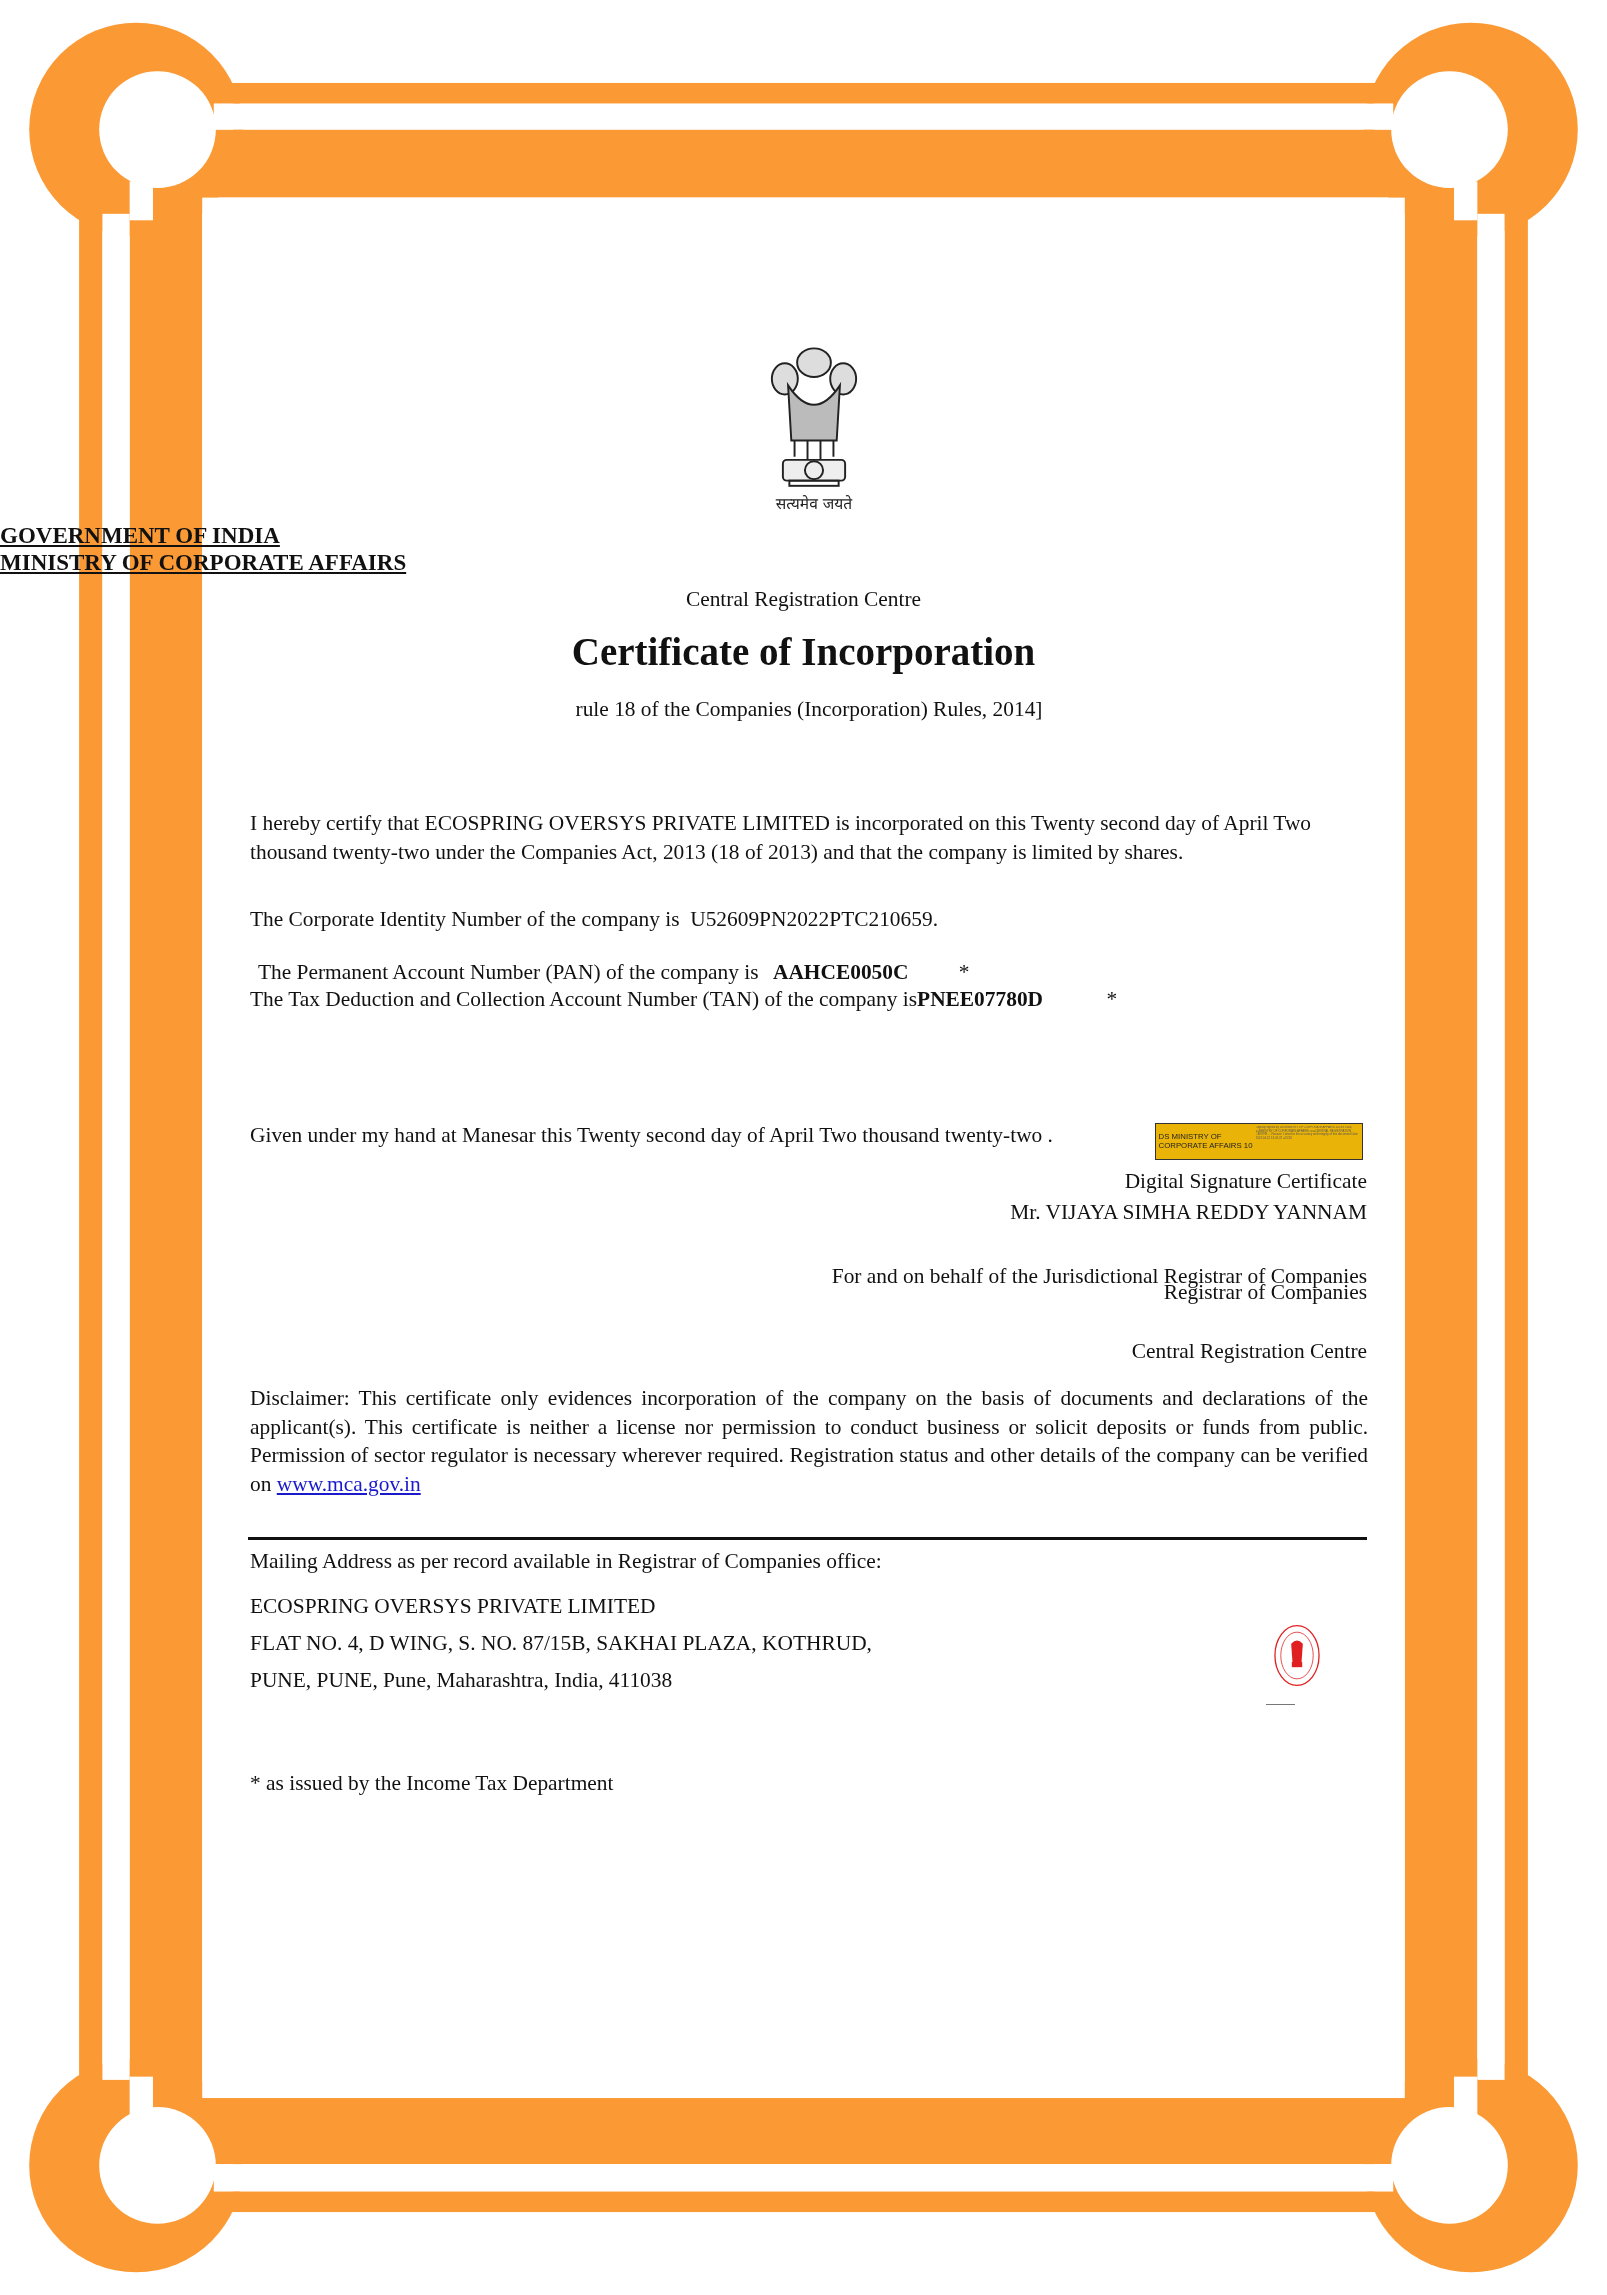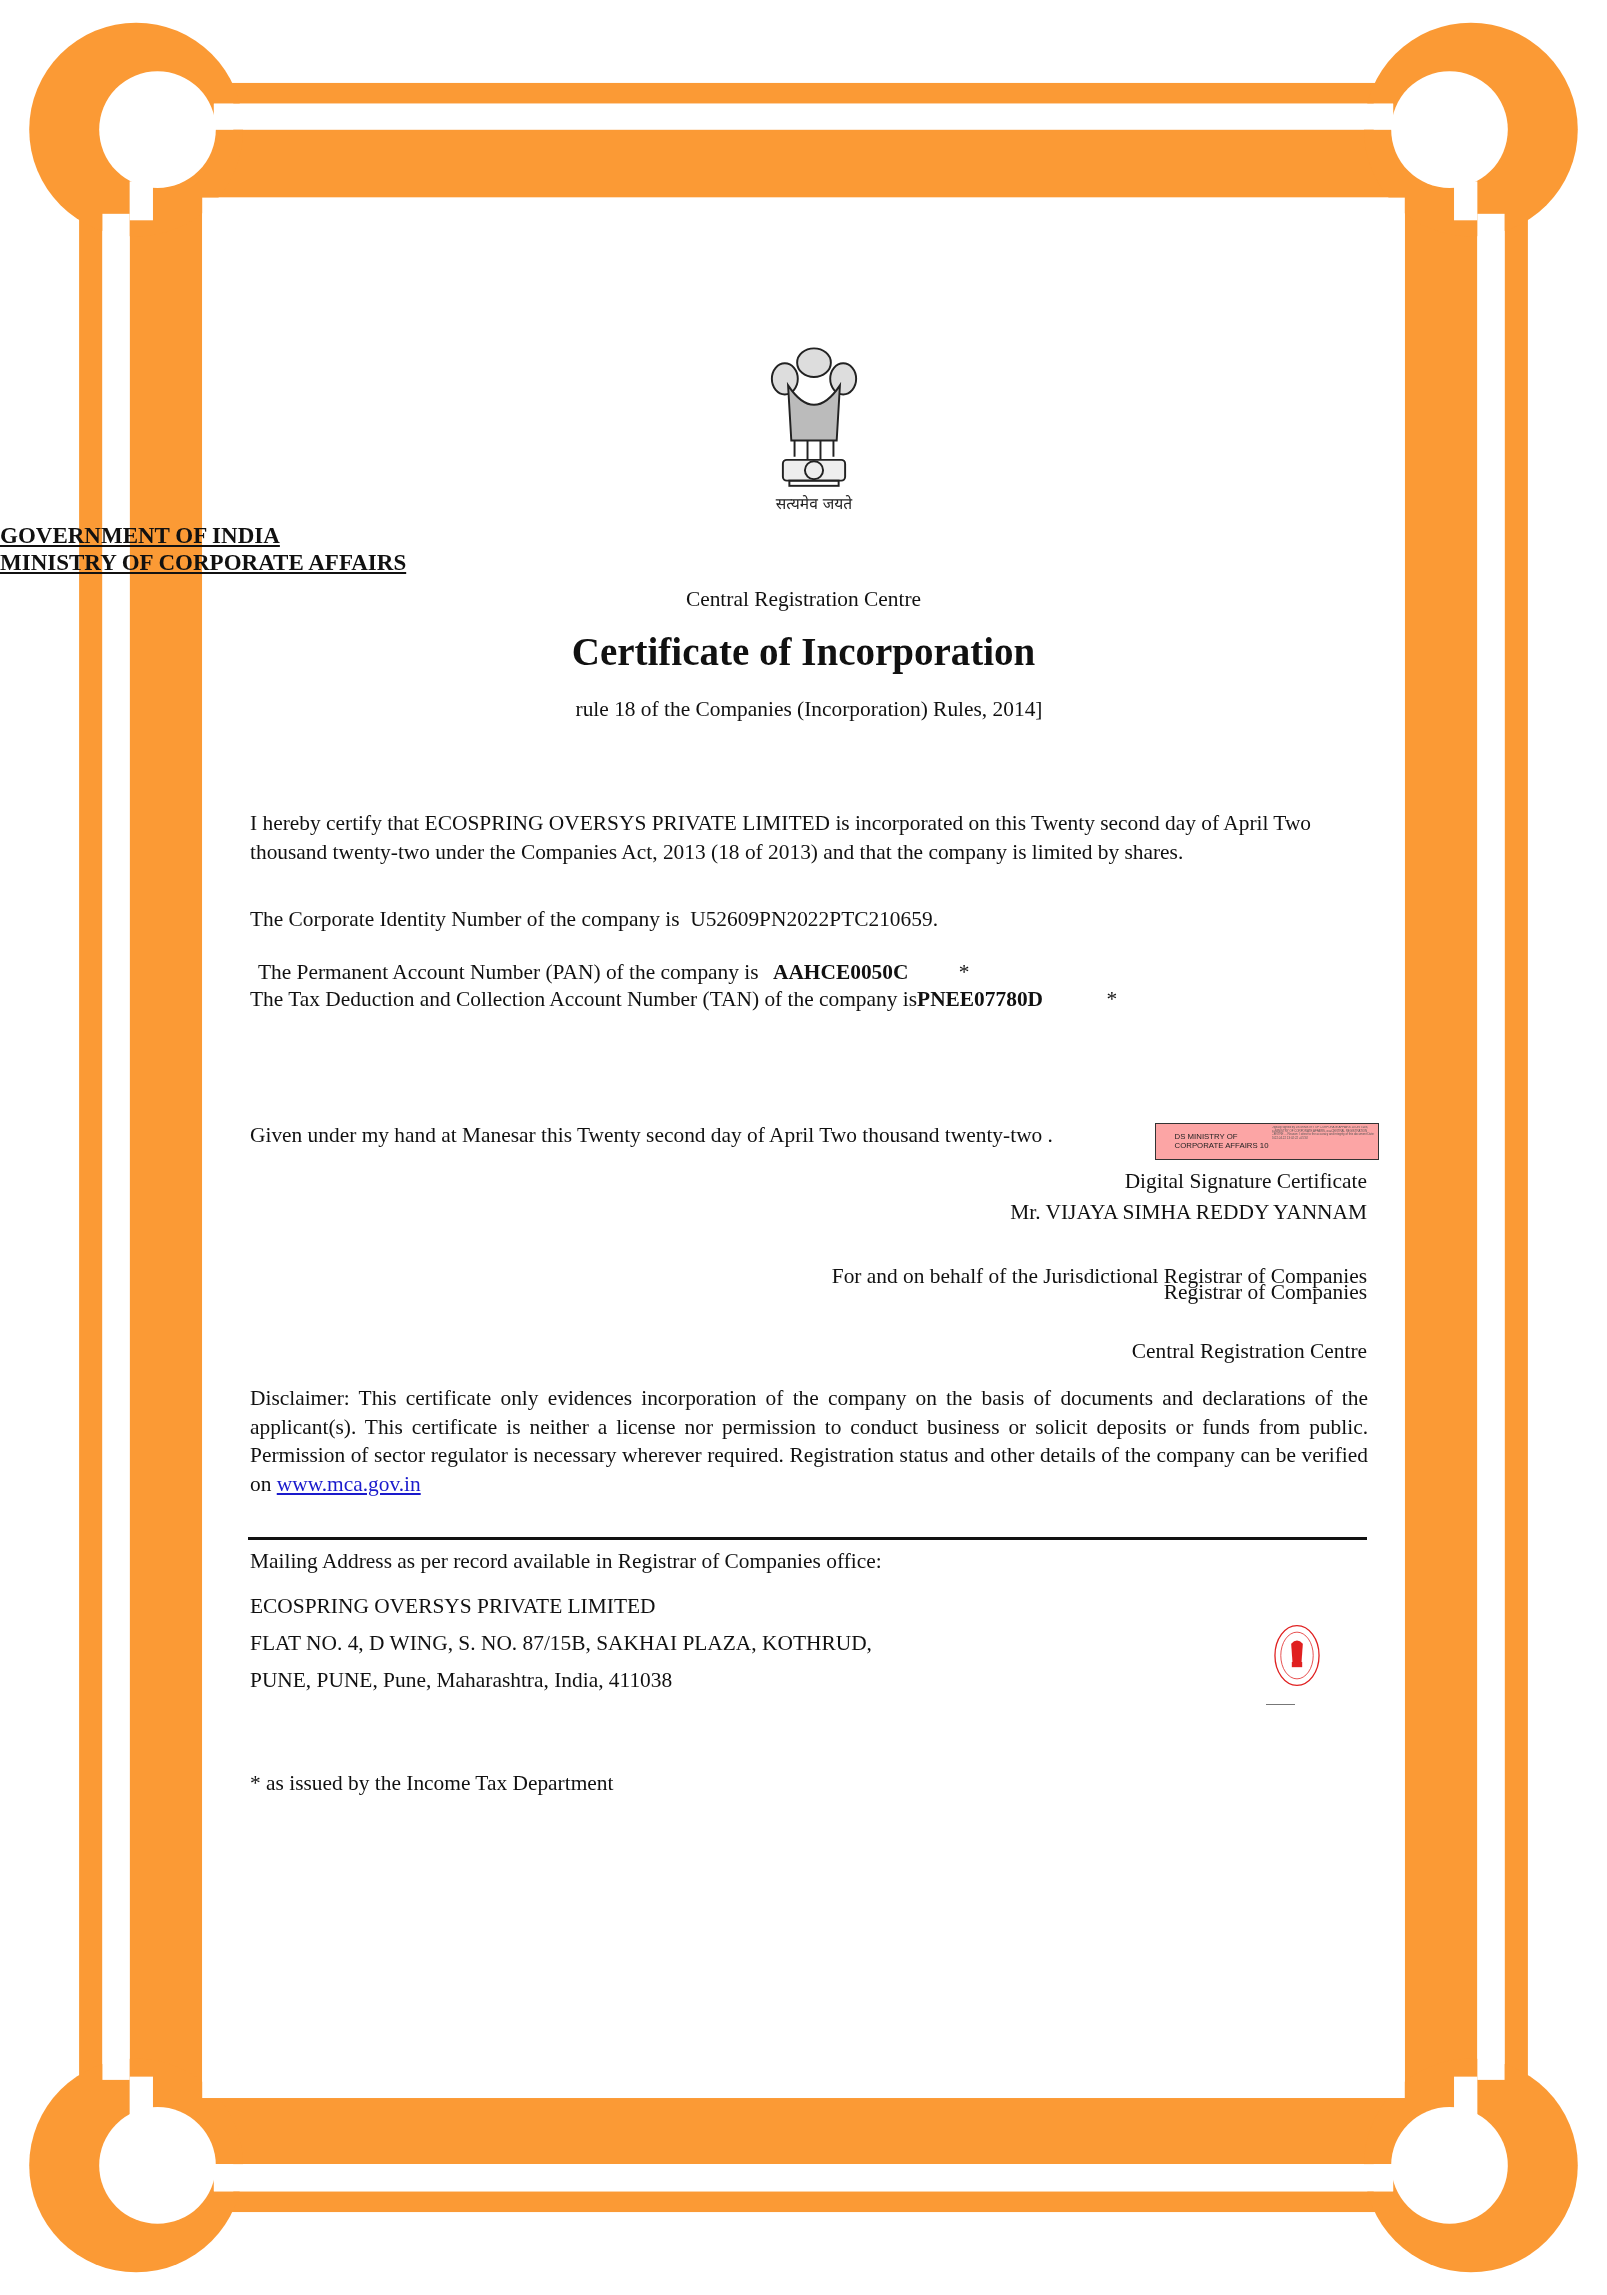--- a/index.html
+++ b/index.html
@@ -6,21 +6,21 @@
   body { width:1607px; height:2295px; position:relative; overflow:hidden; font-family:"Liberation Serif", serif; color:#111; }
   .frame-svg { position:absolute; left:0; top:0; width:1607px; height:2295px; }
   .emblem { position:absolute; left:749px; top:327px; width:130px; height:188px; }
   .gov { position:absolute; left:0; width:1607px; font-weight:bold; font-size:23px; line-height:27px;text-decoration:underline; }
   .t-reg { position:absolute; left:0; width:1607px; text-align:center; font-size:21.4px; }
   .title { position:absolute; left:0; width:1607px; text-align:center; font-weight:bold; font-size:39px; }
   .pursuant { position:absolute; left:250px; width:1118px; text-align:center; font-size:21.4px; line-height:28.5px; }
   .para { position:absolute; left:250px; width:1118px; font-size:21.4px; line-height:28.5px; }
   .line { position:absolute; left:250px; font-size:21.4px; white-space:nowrap; }
   .bold { font-weight:bold; }
-  .sigbox { position:absolute; left:1155px; top:1123px; width:206px; height:35px; border:1.9px solid #333; background:#fca5a5; display:flex; align-items:center;padding-left:16px; }
+  .sigbox { position:absolute; left:1155px; top:1123px; width:206px; height:35px; border:1.9px solid #333; background:#eab308; display:flex; align-items:center; }
   .sigbox .lbl { font-family:"Liberation Sans", sans-serif; font-size:7.8px; line-height:8.4px; color:#222; padding-left:2.6px; width:97px; }
   .sigbox .fine { font-family:"Liberation Sans", sans-serif; font-size:2.9px; line-height:3.6px; color:#555; width:104px; overflow:hidden; height:31px; }
   .right { position:absolute; right:240px; font-size:21.4px; white-space:nowrap; text-align:right; }
   .disc { position:absolute; left:250px; width:1118px; font-size:21.4px; line-height:28.5px; text-align:justify; }
   .disc a { color:#1a1acc; text-decoration:underline; }
   .hr { position:absolute; left:248px; top:1537px; width:1119px; height:3.2px; background:#111; }
   .seal { position:absolute; left:1273px; top:1623px; width:48px; height:65px; }
   .seal-line { position:absolute; left:1266px; top:1704px; width:28.5px; height:1.3px; background:#777; }
 </style>
 </head>

